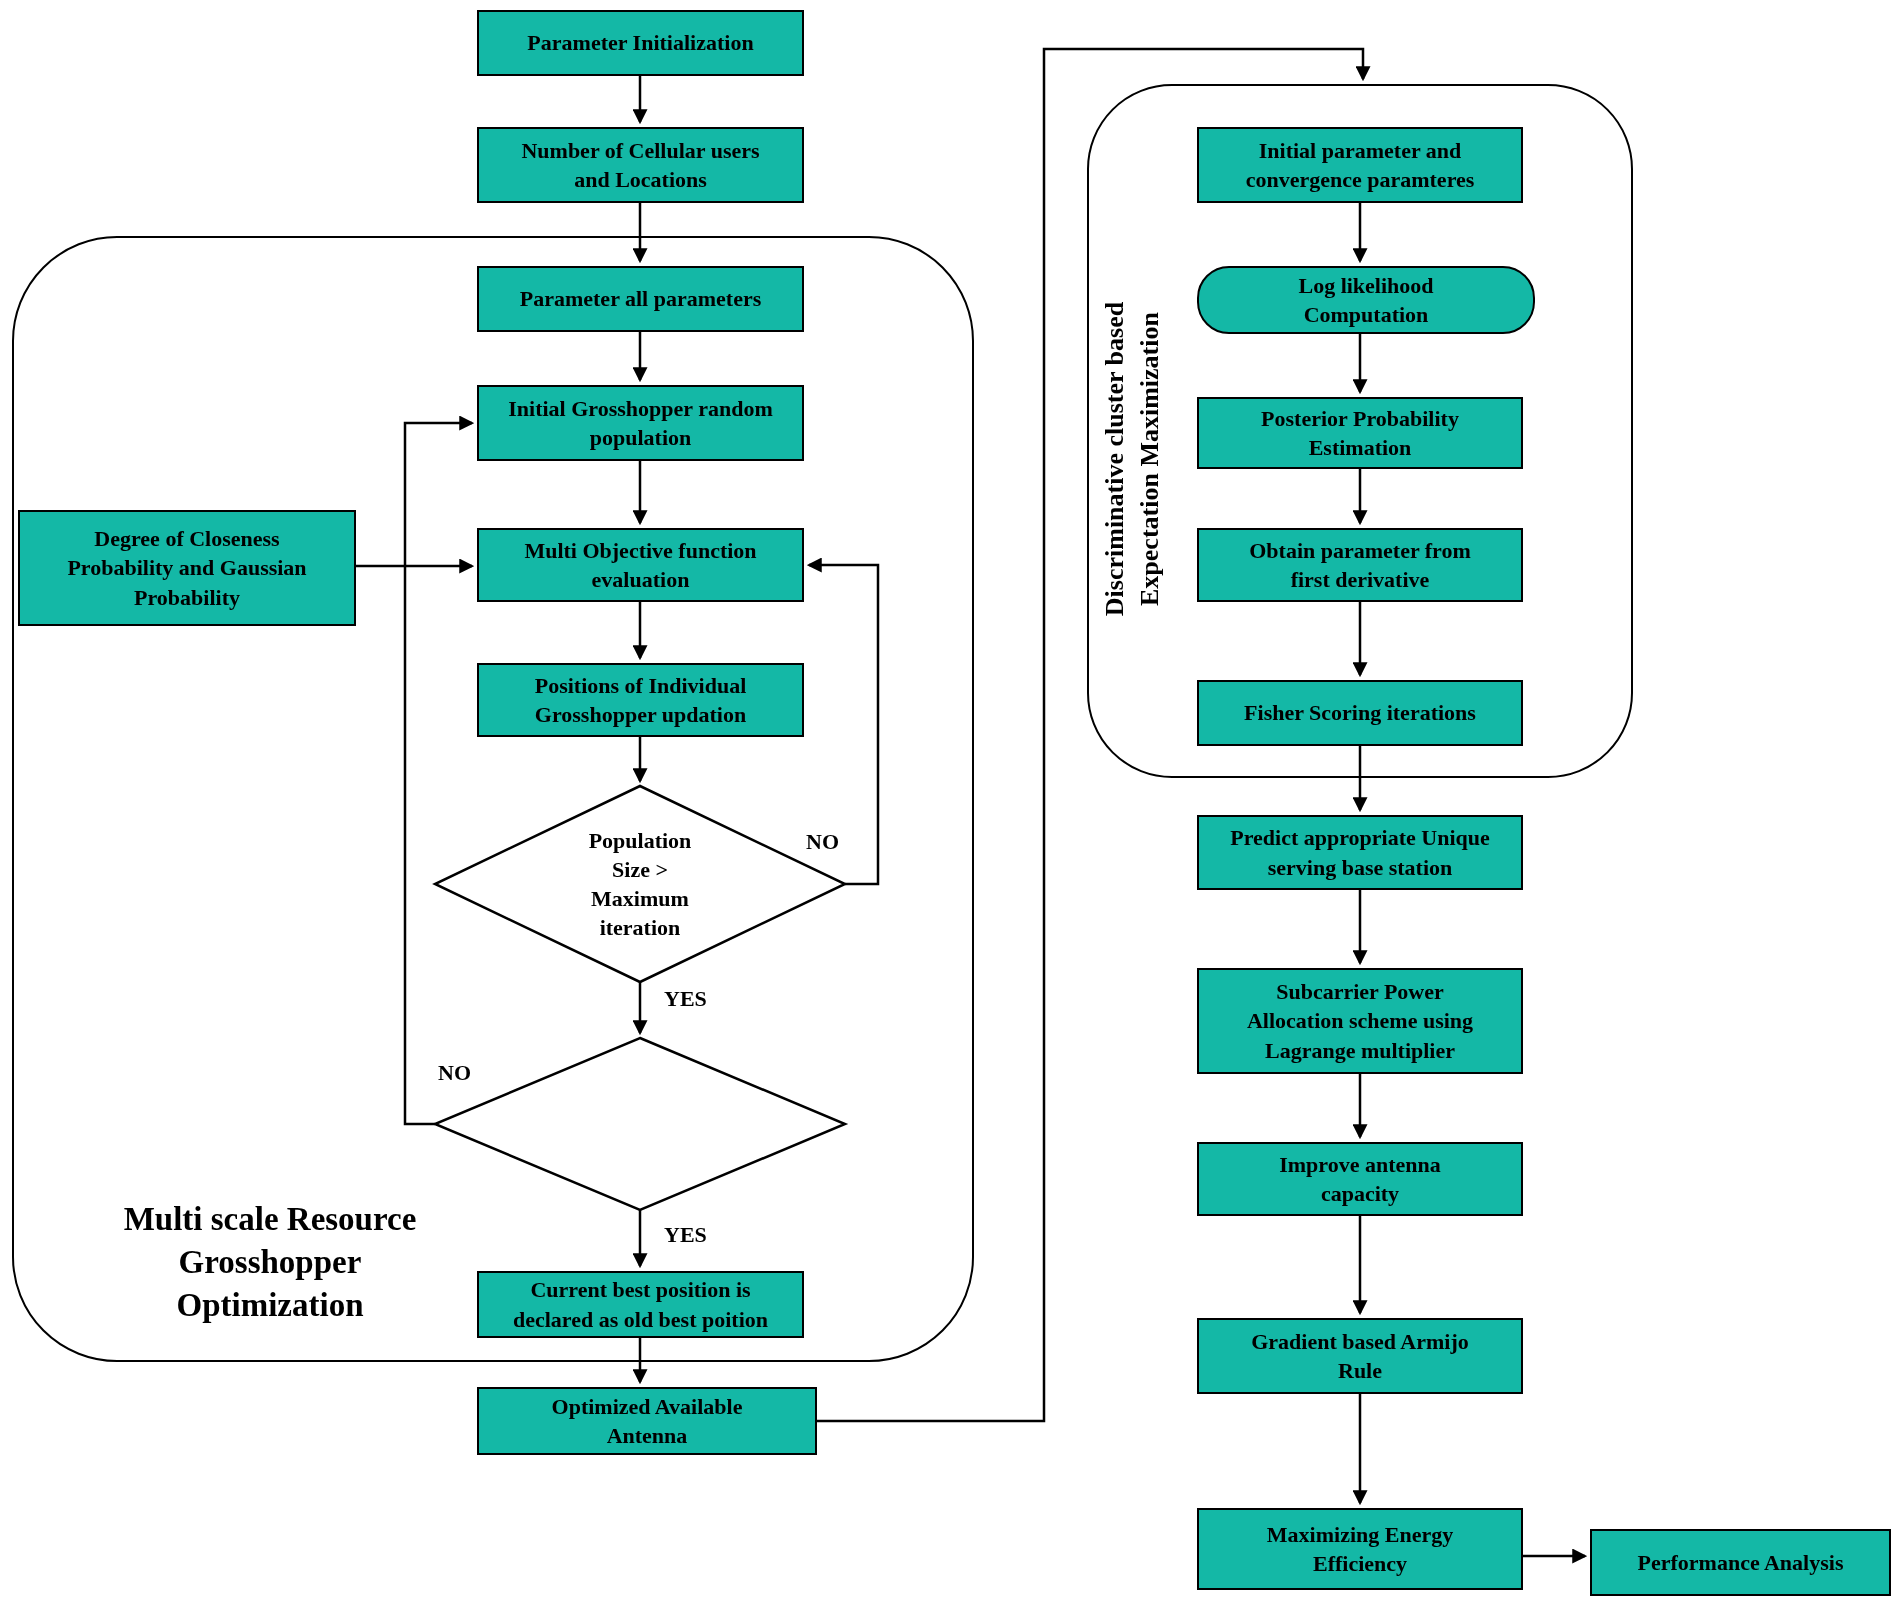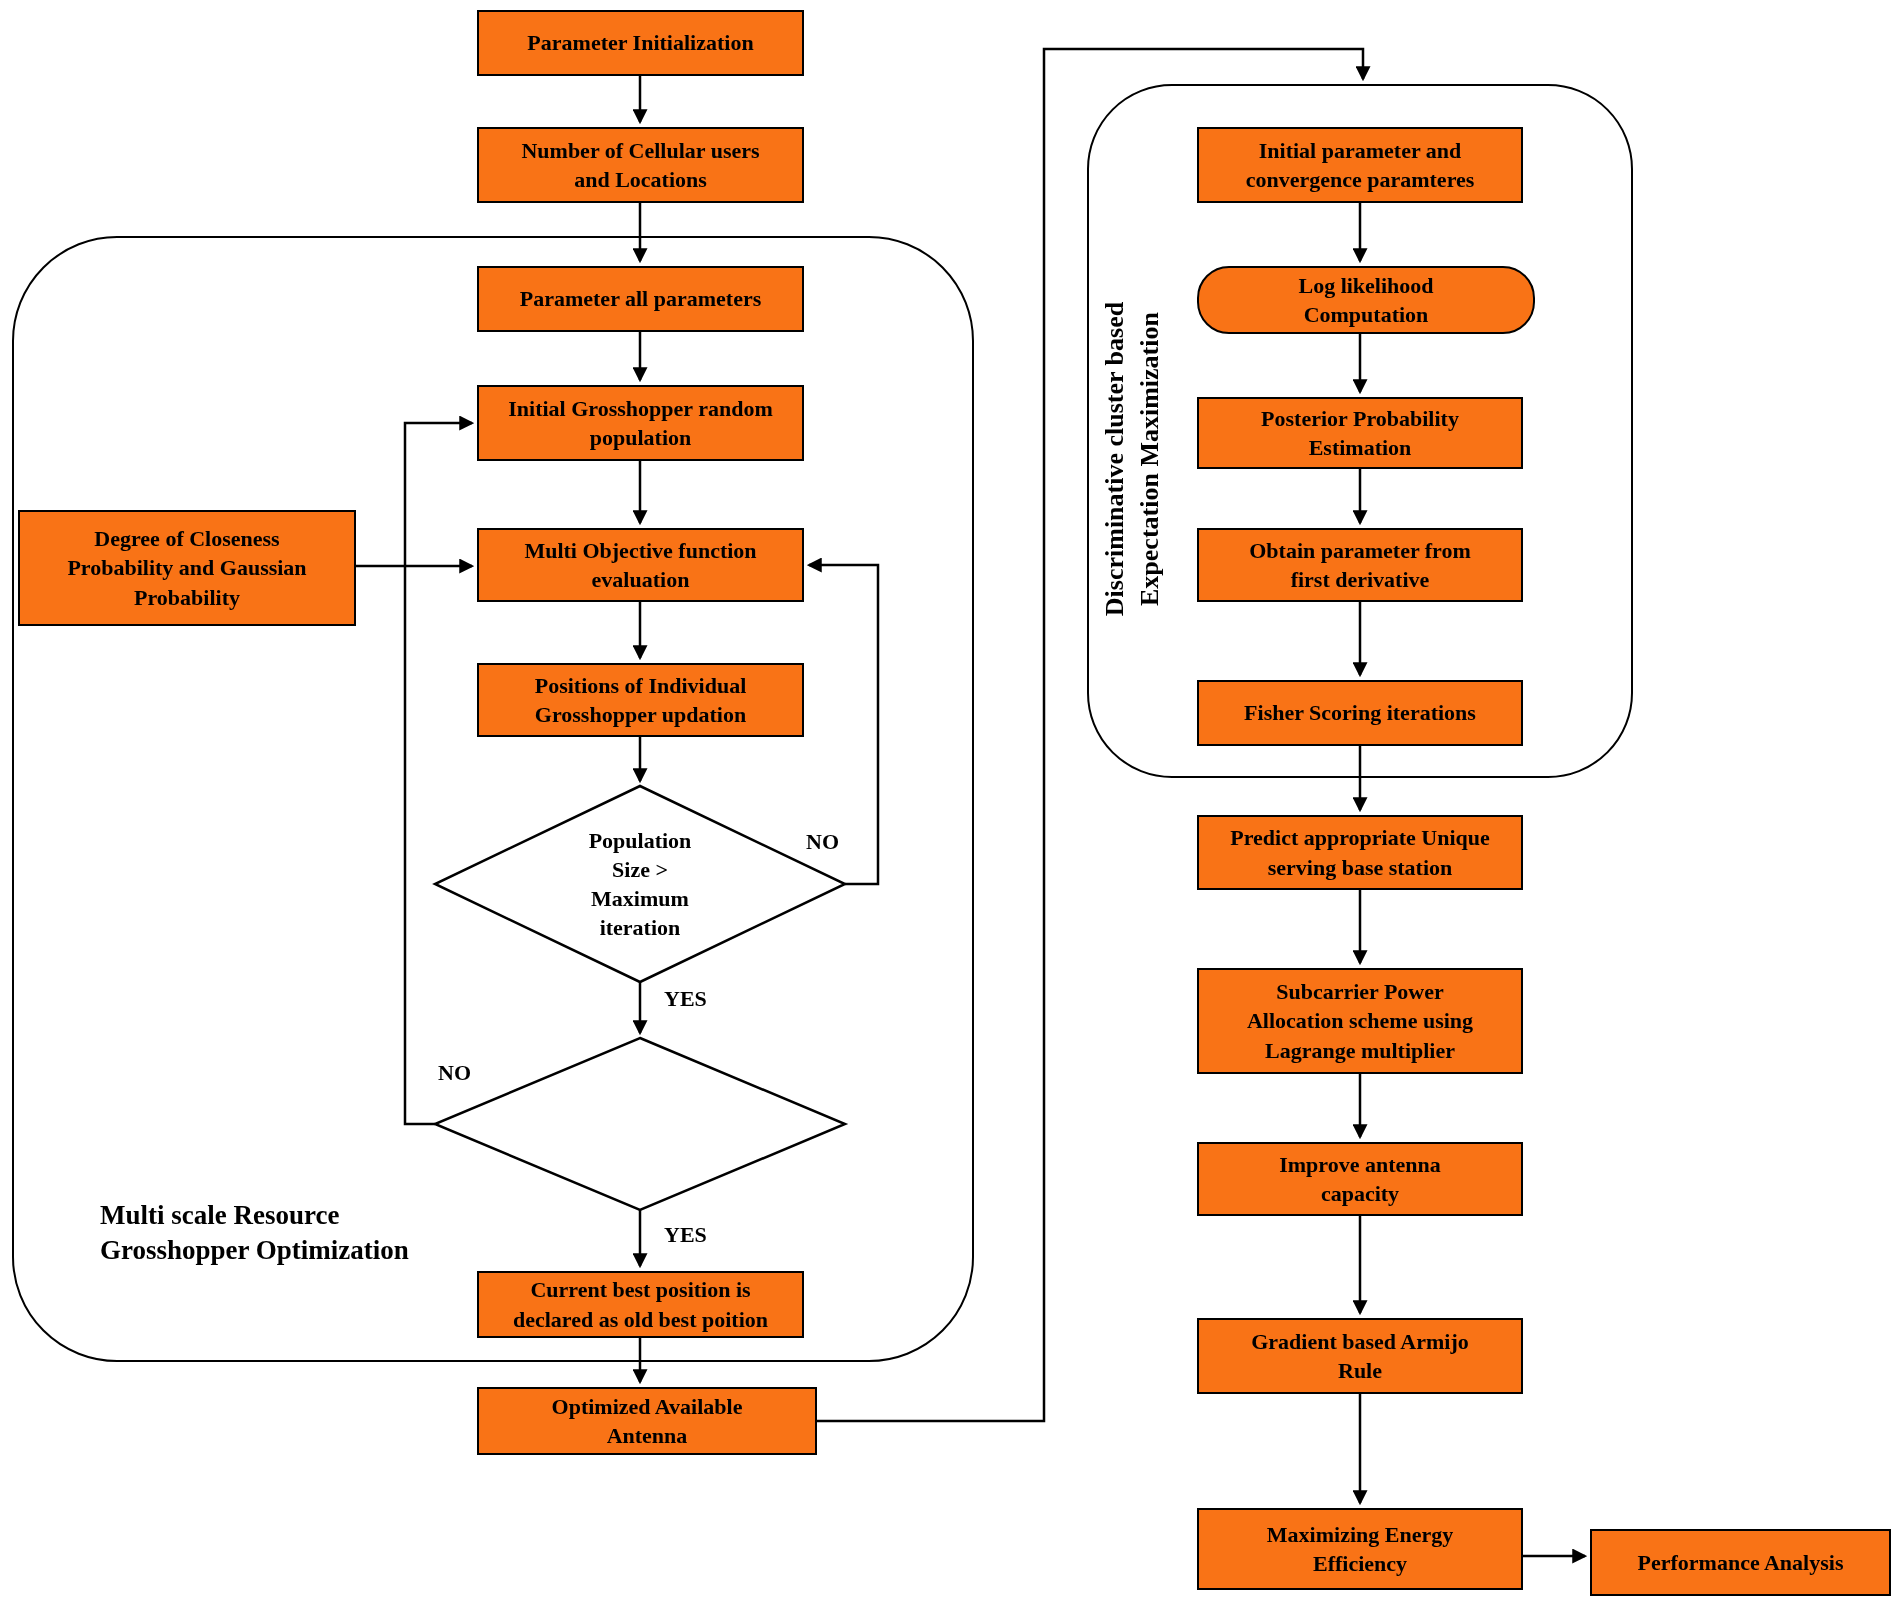--- a/index.html
+++ b/index.html
@@ -25,21 +25,21 @@
   }
   svg.connector-layer {
     position: absolute;
     left: 0;
     top: 0;
     z-index: 1;
   }
   .node {
     position: absolute;
     border: 2.5px solid #000;
-    background: #f97316;
+    background: #14b8a6;
     display: flex;
     align-items: center;
     justify-content: center;
     text-align: center;
     font-weight: bold;
     font-size: 22px;
     line-height: 1.32;
     white-space: pre-line;
     z-index: 2;
     box-sizing: border-box;
@@ -59,24 +59,24 @@
   }
   .branch-label {
     position: absolute;
     font-weight: bold;
     font-size: 22px;
     z-index: 3;
   }
   .section-label {
     position: absolute;
     font-weight: bold;
-    font-size: 27px;
+    font-size: 33px;
     line-height: 1.3;
     white-space: pre-line;
-    text-align: left;
+    text-align: center;
     z-index: 2;
   }
   .em-vertical {
     position: absolute;
     font-weight: bold;
     font-size: 26px;
     line-height: 1.35;
     white-space: pre-line;
     text-align: center;
     transform: rotate(-90deg);

